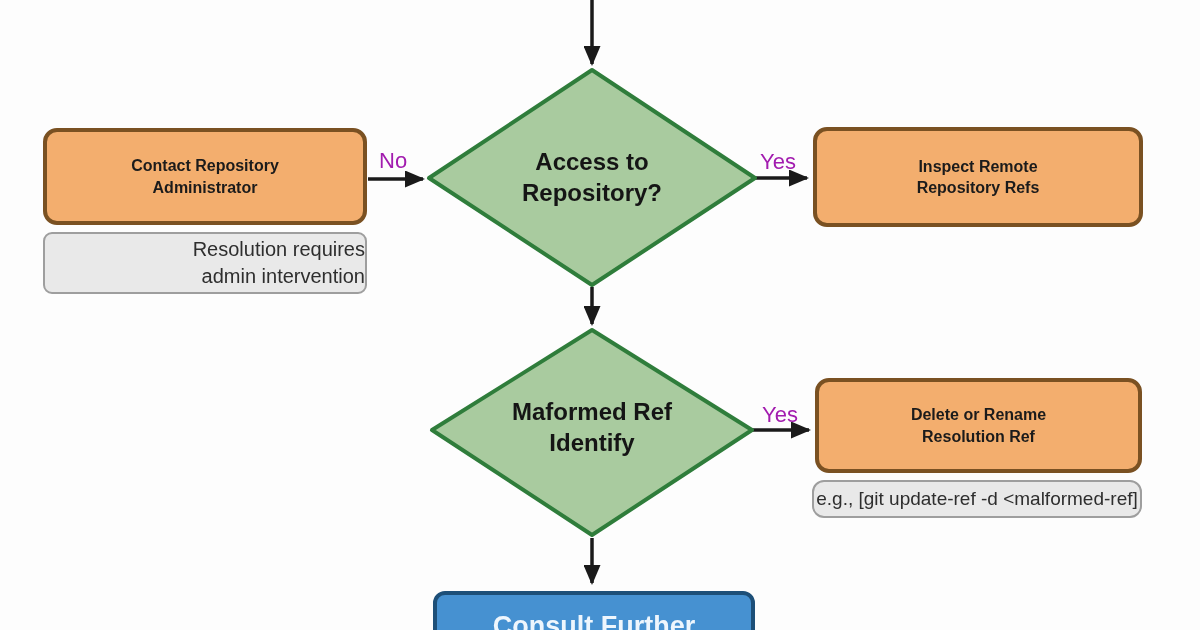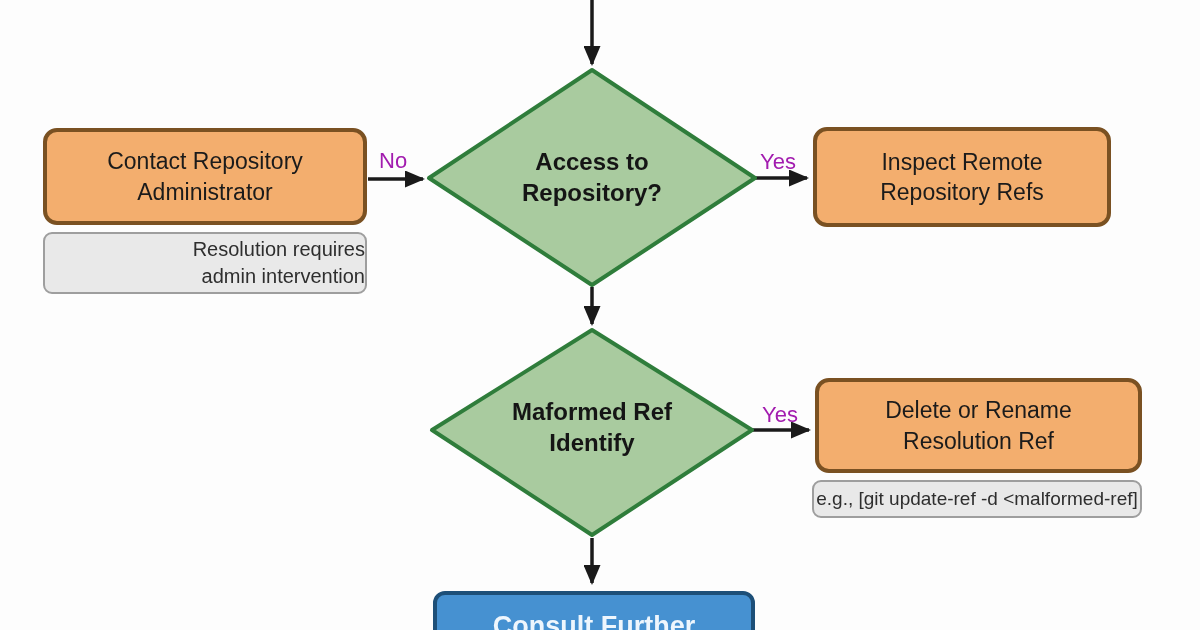--- a/index.html
+++ b/index.html
@@ -23,22 +23,22 @@
     flex-direction: column;
     align-items: center;
     justify-content: center;
     text-align: center;
     line-height: 1.32;
   }
   .process {
     background: #f3ae6e;
     border: 4px solid #7a5122;
     border-radius: 14px;
-    font-size: 23px;
-    font-weight: 400;
+    font-size: 16px;
+    font-weight: 700;
     color: #1b1b1b;
   }
   .note {
     background: #e9e9e9;
     border: 2px solid #9e9e9e;
     border-radius: 9px;
     font-size: 20px;
     font-weight: 400;
     color: #2e2e2e;
     line-height: 1.35;
@@ -111,31 +111,31 @@
   <div class="node process" style="left:43px; top:128px; width:324px; height:97px;">
     <span>Contact Repository</span>
     <span>Administrator</span>
   </div>
 
   <div class="node note align-left" style="left:43px; top:232px; width:324px; height:62px;">
     <span>Resolution requires</span>
     <span>admin intervention</span>
   </div>
 
-  <div class="node process" style="left:813px; top:127px; width:298px; height:100px;">
+  <div class="node process" style="left:813px; top:127px; width:330px; height:100px;">
     <span>Inspect Remote</span>
     <span>Repository Refs</span>
   </div>
 
   <div class="node process" style="left:815px; top:378px; width:327px; height:95px;">
     <span>Delete or Rename</span>
     <span>Resolution Ref</span>
   </div>
 
-  <div class="node note small" style="left:812px; top:480px; width:330px; height:38px;">
+  <div class="node note small" style="left:812px; top:480px; width:330px; height:38px;border-radius:12px;">
     <span>e.g., [git update-ref -d &lt;malformed-ref]</span>
   </div>
 
   <div class="node terminal" style="left:433px; top:591px; width:322px; height:72px;">
     <span>Consult Further</span>
   </div>
 
   <div class="diamond-label" style="left:492px; top:147px; width:200px;">
     <div>Access to</div>
     <div>Repository?</div>

